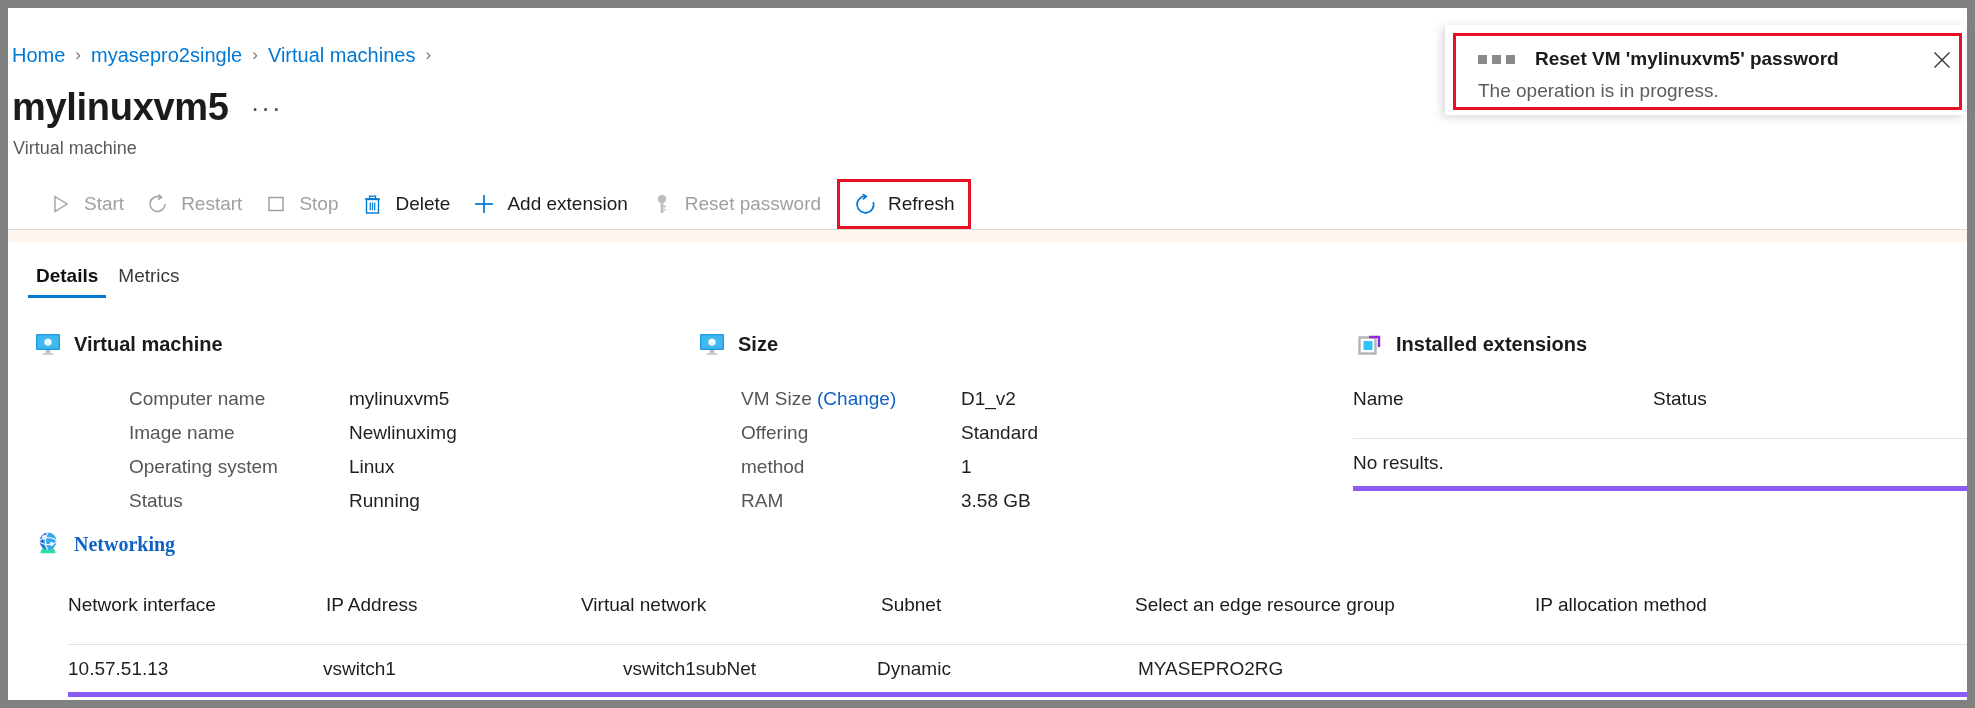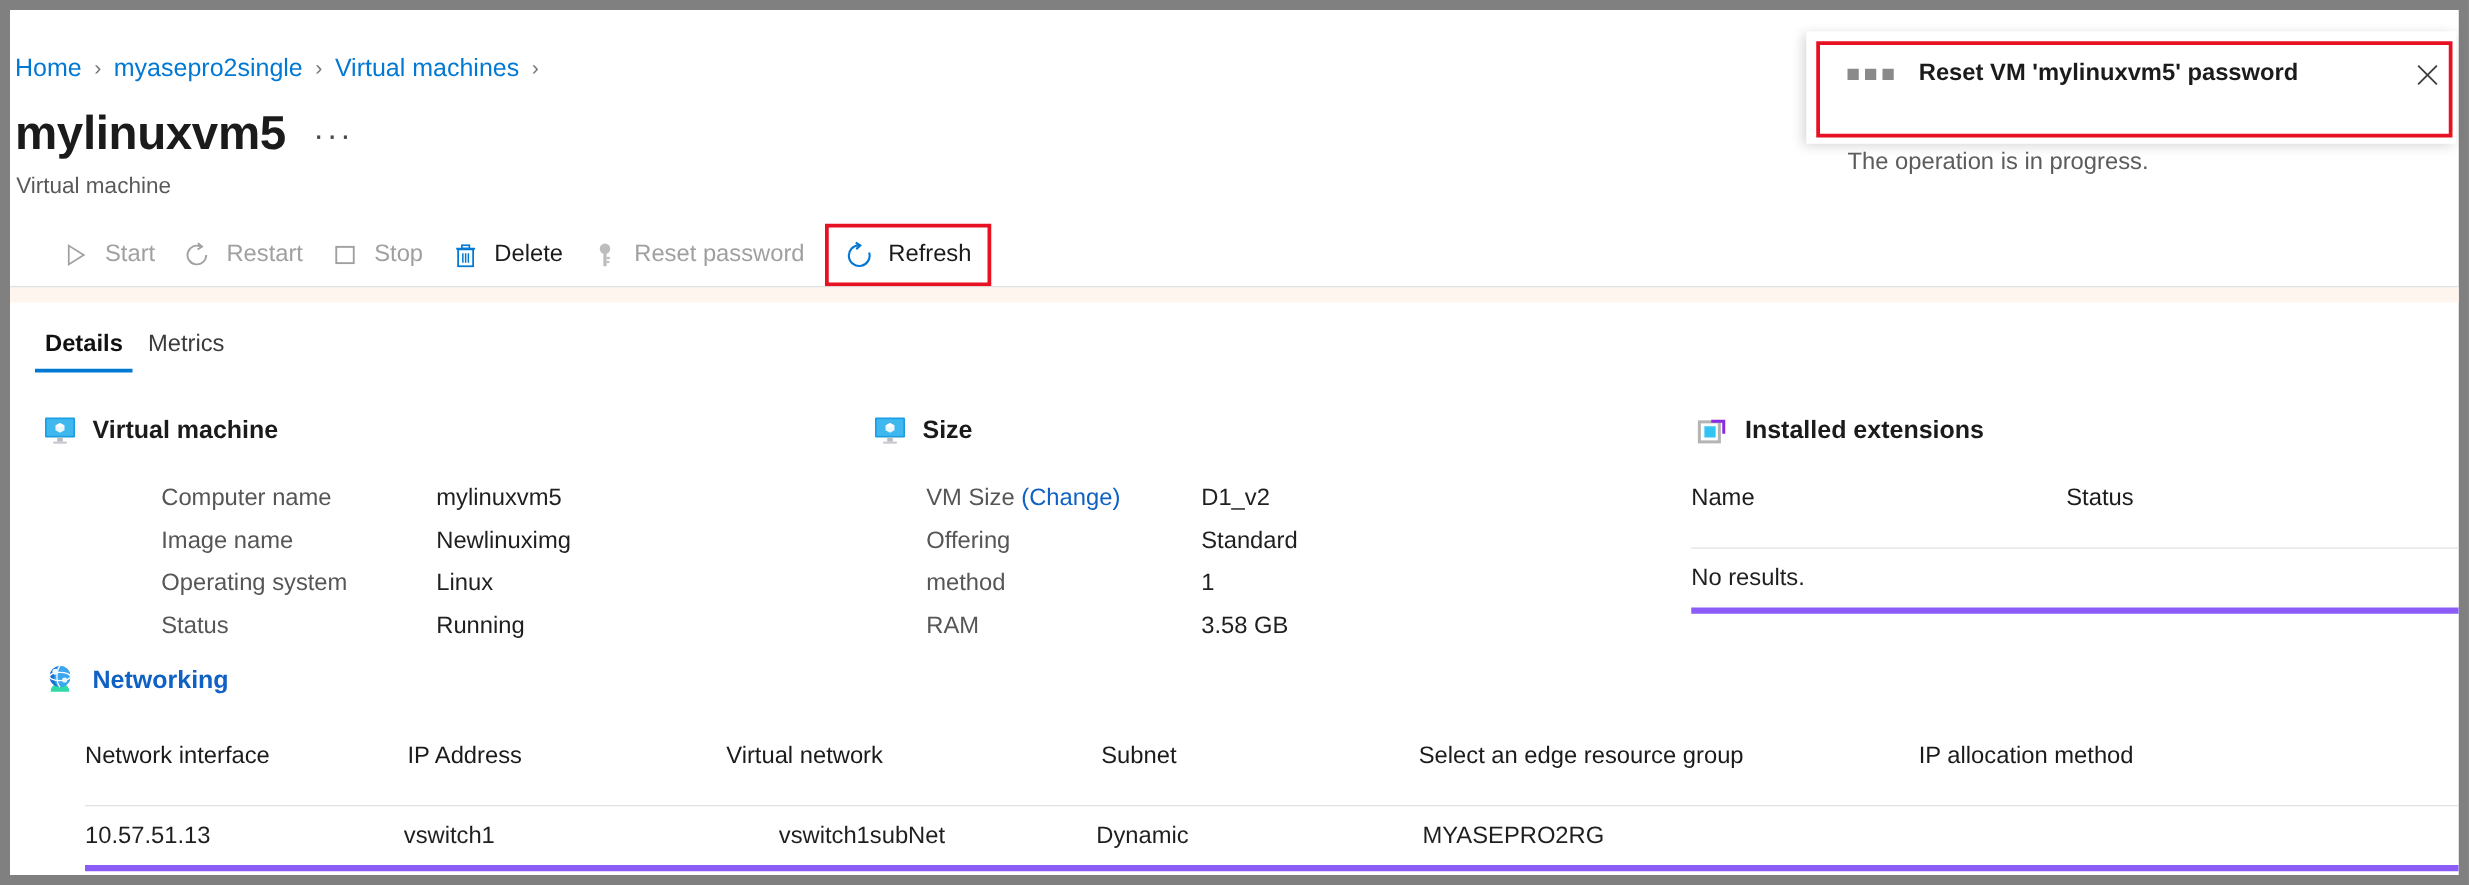--- a/index.html
+++ b/index.html
@@ -152,20 +152,21 @@
     display: inline-flex; align-items: center; justify-content: center;
   }
   .section-head .sec-label {
     font-size: 20px;
     font-weight: 700;
     color: #1b1b1b;
   }
   .section-head .sec-label.link {
     color: #0f62c4;
     cursor: pointer;
+    font-family: Liberation Serif, serif;
   }
 
   .kv-list { position: absolute; }
   .kv-row {
     display: flex;
     height: 34px;
     align-items: center;
     white-space: nowrap;
   }
   .kv-key {
@@ -259,21 +260,20 @@
     font-size: 19px;
     font-weight: 700;
     color: #1b1b1b;
   }
   #notif-body {
     position: absolute;
     left: 1478px; top: 80px;
     font-size: 19px;
     color: #5c5c5c;
     white-space: nowrap;
-    margin-top: 39px;
   }
   #notif-close {
     position: absolute;
     left: 1928px; top: 46px;
     width: 28px; height: 28px;
     display: flex; align-items: center; justify-content: center;
     cursor: pointer;
   }
 </style>
 </head>
@@ -333,20 +333,29 @@
           <line x1="3" y1="5" x2="18" y2="5" stroke="#0078d4" stroke-width="1.5"></line>
           <rect x="7.5" y="2.2" width="6" height="2.6" fill="none" stroke="#0078d4" stroke-width="1.3"></rect>
           <line x1="8.3" y1="8.5" x2="8.3" y2="16.2" stroke="#0078d4" stroke-width="1.2"></line>
           <line x1="10.5" y1="8.5" x2="10.5" y2="16.2" stroke="#0078d4" stroke-width="1.2"></line>
           <line x1="12.7" y1="8.5" x2="12.7" y2="16.2" stroke="#0078d4" stroke-width="1.2"></line>
         </svg>
       </span>
       <span>Delete</span>
     </button>
 
+    <button class="tb-btn">
+      <span class="tb-ico">
+        <svg width="24" height="24" viewBox="0 0 24 24">
+          <line x1="12" y1="3" x2="12" y2="21" stroke="#0078d4" stroke-width="1.7"></line>
+          <line x1="3" y1="12" x2="21" y2="12" stroke="#0078d4" stroke-width="1.7"></line>
+        </svg>
+      </span>
+      <span>Add extension</span>
+    </button>
 
     <button class="tb-btn disabled">
       <span class="tb-ico">
         <svg width="20" height="22" viewBox="0 0 20 22">
           <circle cx="10" cy="6" r="4.2" fill="#bdbdbd"></circle>
           <rect x="8.7" y="9.5" width="2.6" height="10.5" fill="#bdbdbd"></rect>
           <rect x="11.3" y="12.5" width="2.6" height="1.8" fill="#bdbdbd"></rect>
           <rect x="11.3" y="15.8" width="2.2" height="1.7" fill="#bdbdbd"></rect>
         </svg>
       </span>

